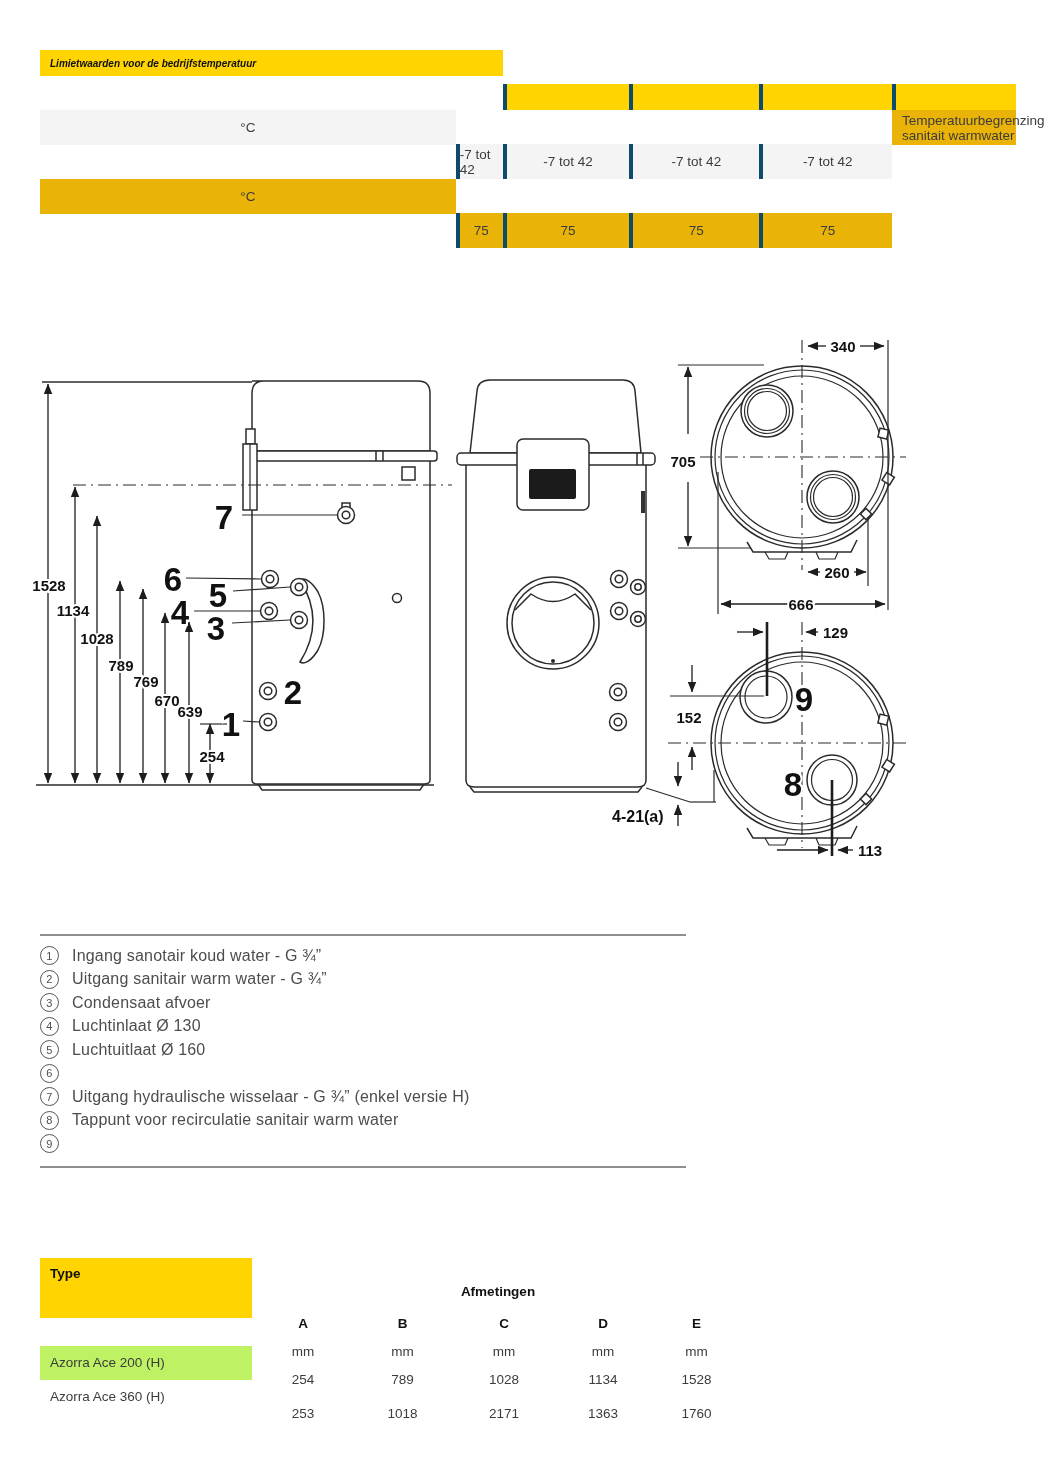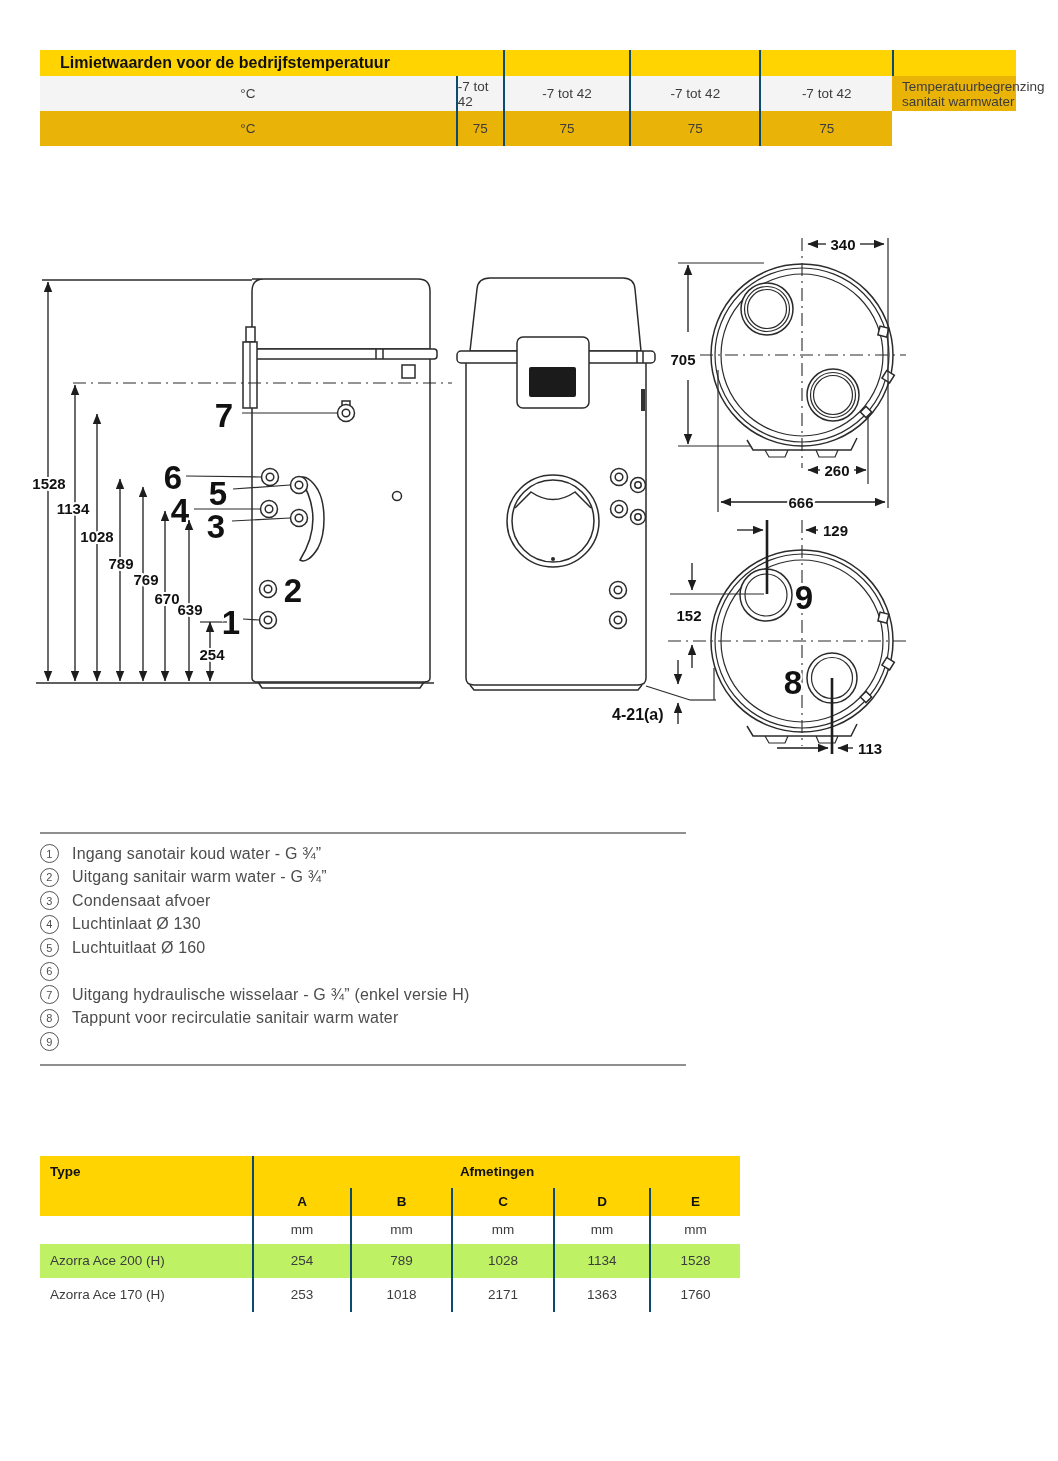--- a/index.html
+++ b/index.html
@@ -9,25 +9,25 @@
   
   h1{margin:36px 0 0 44px;font-size:55px;line-height:1.0;letter-spacing:-1.5px;font-weight:bold;}
   h1 .green{color:#71AC3A;}
   h1 .dark{color:#1b1b1b;margin-left:13px;}
 
   
   .limits{display:grid;grid-template-columns:42.6% 4.8% 13% 13.3% 13.6% 12.7%;
           margin:50px 42px 0 40px;font-size:13.5px;color:#3c3c3c;}
   .limits>div{display:flex;align-items:center;justify-content:center;}
   .limits .y{background:#FFD400;height:26px;}
-  .limits .hlab{justify-content:flex-start;padding-left:20px;font-weight:bold;font-size:16px;color:#111;box-sizing:border-box;}
+  .limits .hlab{justify-content:flex-start;padding-left:10px;font-weight:bold;font-size:10px;color:#111;box-sizing:border-box;font-style:italic;}
   .limits .r1{background:#f4f4f4;height:35px;}
   .limits .r2{background:#eab308;height:35px;}
   .limits .lab{justify-content:flex-start;padding-left:10px;box-sizing:border-box;}
-  .bl{border-left:2px solid #0c4a6e;box-sizing:border-box;}
+  .bl{border-left:4px solid #0c4a6e;box-sizing:border-box;margin-top:34px;}
 
   
   .diagram svg{display:block;}
   .st{stroke:#2b2b2b;stroke-width:1.5;fill:none;}
   .fw{fill:#fff;}
   .thin{stroke:#2b2b2b;stroke-width:1.2;fill:none;}
   .dd{stroke:#2b2b2b;stroke-width:1.1;stroke-dasharray:13 5 2 5;fill:none;}
   .bold-l{stroke:#1d1d1d;stroke-width:2.6;fill:none;}
   .diml{stroke:#1d1d1d;stroke-width:1.3;fill:none;}
   .dim{font-family:"Liberation Sans",sans-serif;font-size:15px;font-weight:bold;fill:#111;
@@ -333,21 +333,21 @@
     <div class="bl">mm</div>
     <div class="bl">mm</div>
 
     <div class="g namec">Azorra Ace 200 (H)</div>
     <div class="g bl">254</div>
     <div class="g bl">789</div>
     <div class="g bl">1028</div>
     <div class="g bl">1134</div>
     <div class="g bl">1528</div>
 
-    <div class="namec">Azorra Ace 170 (H)</div>
+    <div class="namec">Azorra Ace 360 (H)</div>
     <div class="bl">253</div>
     <div class="bl">1018</div>
     <div class="bl">2171</div>
     <div class="bl">1363</div>
     <div class="bl">1760</div>
   </div>
 
 </div>
 
 </body></html>

